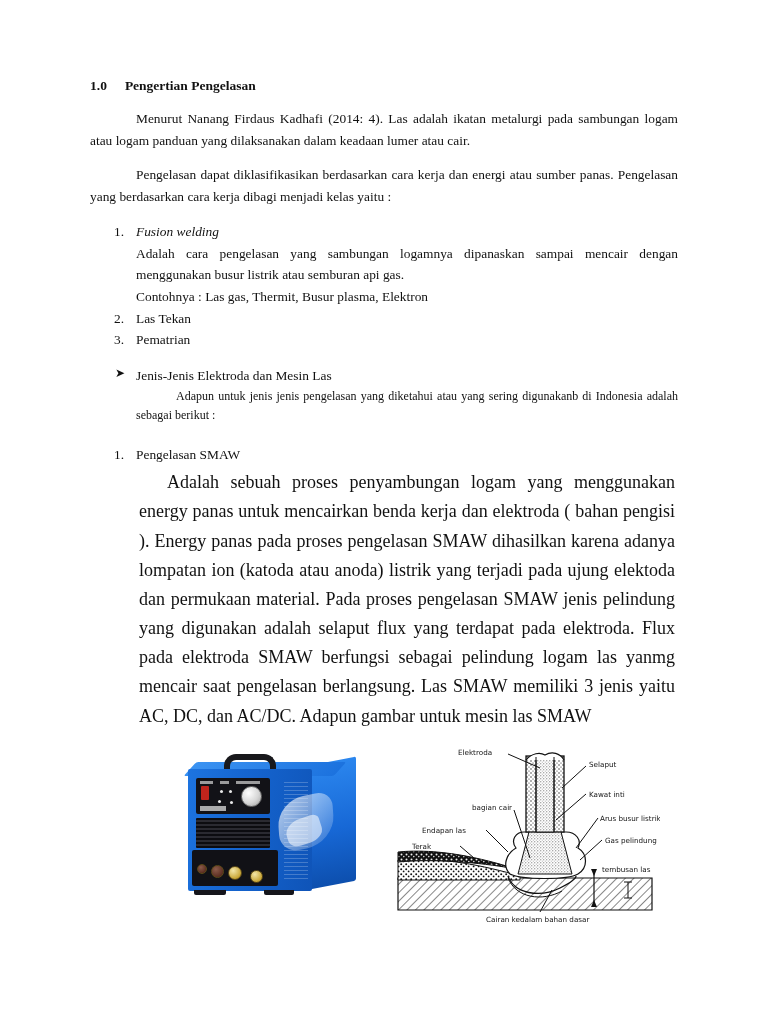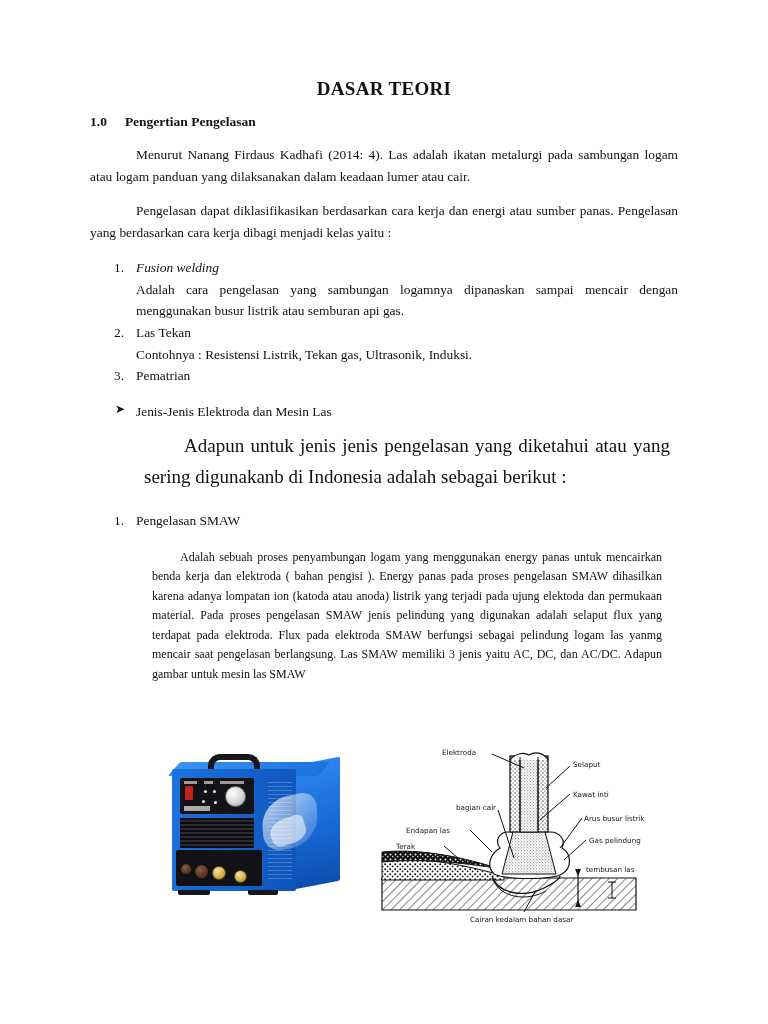--- a/index.html
+++ b/index.html
@@ -78,49 +78,49 @@
     line-height: 1.62;
     margin-top: 14px;
   }
   .arrow-item .arrowmark {
     position: absolute;
     left: 25px;
     top: -1px;
     font-size: 12px;
   }
   .arrow-body {
-    margin: 8px;
+    margin: 0;
     padding-left: 0px;
-    font-size: 19px;
+    font-size: 12px;
     line-height: 1.62;
     text-align: justify;
     text-justify: inter-word;
   }
   .arrow-body.first { text-indent: 40px; }
   .smaw-wrap { margin-top: 18px; }
   .smaw-head {
     position: relative;
     padding-left: 46px;
     font-size: 13.4px;
     line-height: 1.62;
   }
   .smaw-head .marker { position: absolute; left: 24px; top: 0; }
   .smaw-para {
-    margin: 16px;
+    margin: 3px;
     padding-left: 46px;
-    font-size: 12px;
+    font-size: 18px;
     line-height: 1.62;
     text-align: justify;
     text-justify: inter-word;
     text-indent: 28px;
   }
   
   .figures {
     position: absolute;
-    left: 74px;
+    left: 90px;
     top: 748px;
     width: 588px;
     height: 215px;
   }
   .fig-photo {
     position: absolute;
     left: 92px;
     top: 4px;
     width: 180px;
     height: 162px;
@@ -244,41 +244,40 @@
     fill: #141414;
   }
 </style>
 </head>
 <body>
 
 <div class="page">
 
   <div class="content">
 
-    <h1 class="doc-title">DASAR TEORI</h1>
 
     <div class="section-heading">
       <span class="num">1.0</span>
       <span>Pengertian Pengelasan</span>
     </div>
 
     <p class="body indent">Menurut Nanang Firdaus Kadhafi (2014: 4). Las adalah ikatan metalurgi pada sambungan logam atau logam panduan yang dilaksanakan dalam keadaan lumer atau cair.</p>
 
     <p class="body indent">Pengelasan dapat diklasifikasikan berdasarkan cara kerja dan energi atau sumber panas. Pengelasan yang berdasarkan cara kerja dibagi menjadi kelas yaitu :</p>
 
     <ol class="numlist">
       <li>
         <span class="marker">1.</span>
         <span class="li-title ital">Fusion welding</span>
         <span class="li-line">Adalah cara pengelasan yang sambungan logamnya dipanaskan sampai mencair dengan menggunakan busur listrik atau semburan api gas.</span>
+        <span class="li-line">Contohnya : Las gas, Thermit, Busur plasma, Elektron</span>
       </li>
       <li>
         <span class="marker">2.</span>
         <span class="li-title">Las Tekan</span>
-        <span class="li-line">Contohnya : Resistensi Listrik, Tekan gas, Ultrasonik, Induksi.</span>
       </li>
       <li>
         <span class="marker">3.</span>
         <span class="li-title">Pematrian</span>
       </li>
     </ol>
 
     <div class="arrow-item">
       <span class="arrowmark">➤</span>
       <span>Jenis-Jenis Elektroda dan Mesin Las</span>

